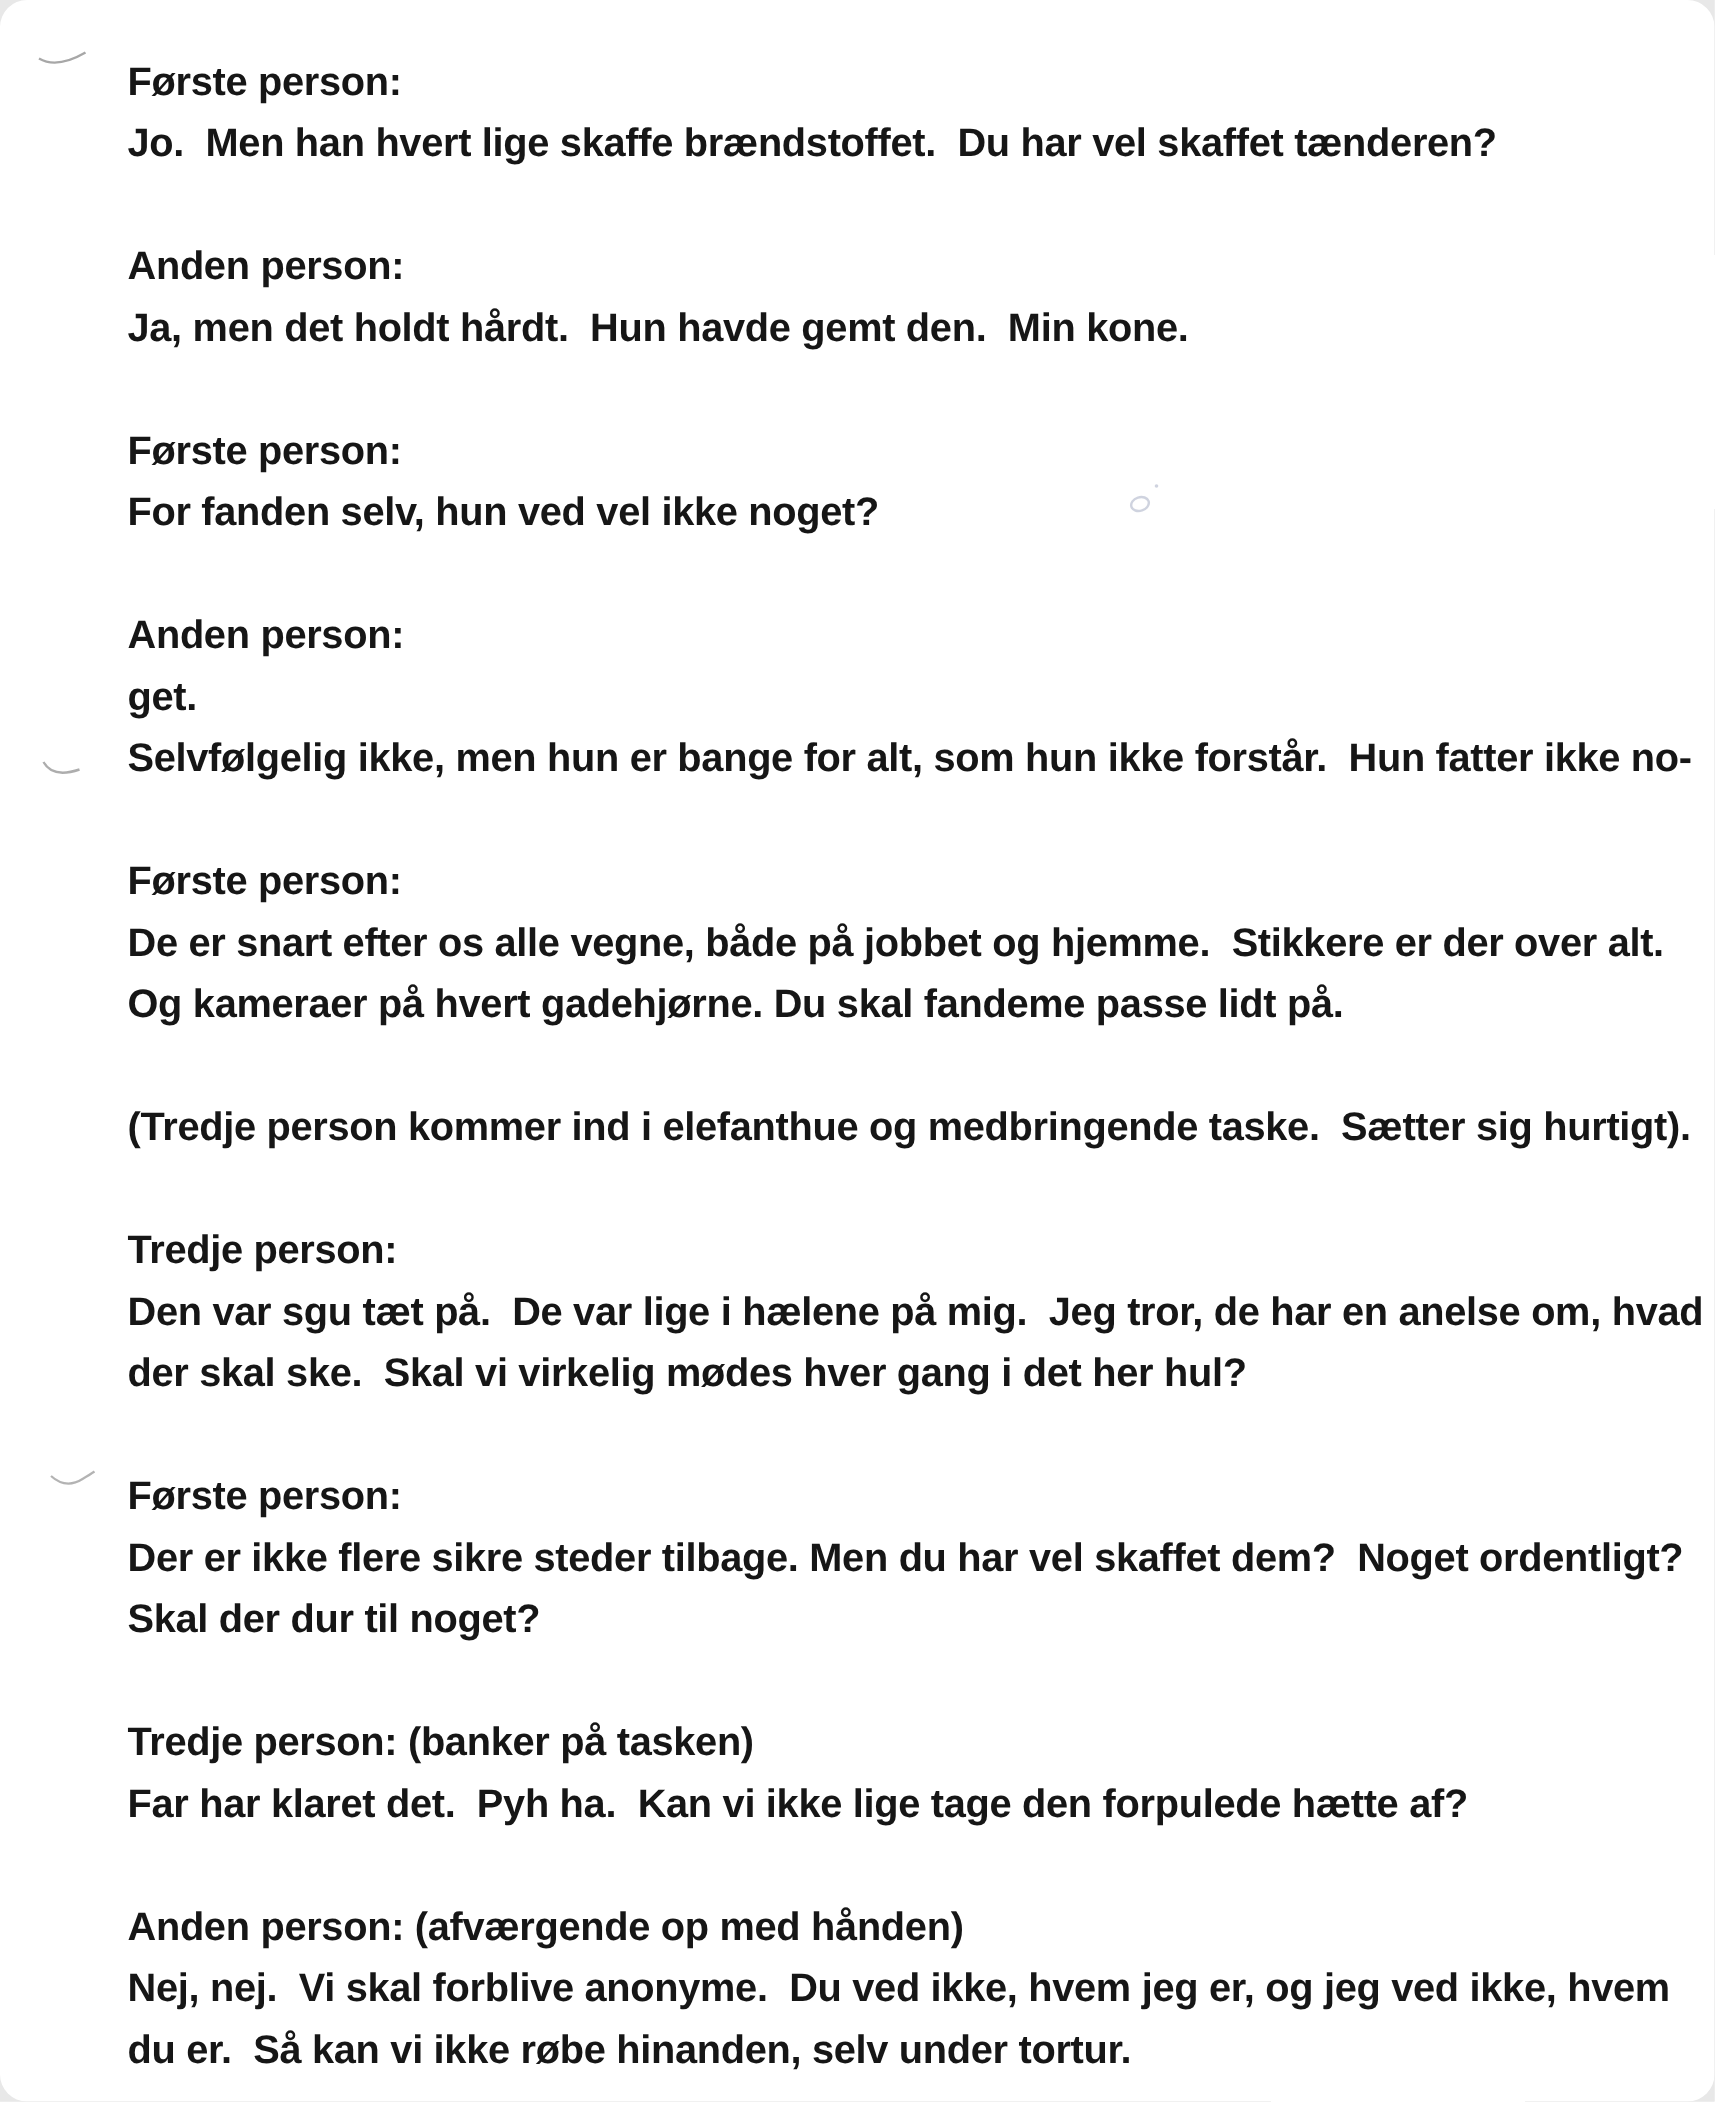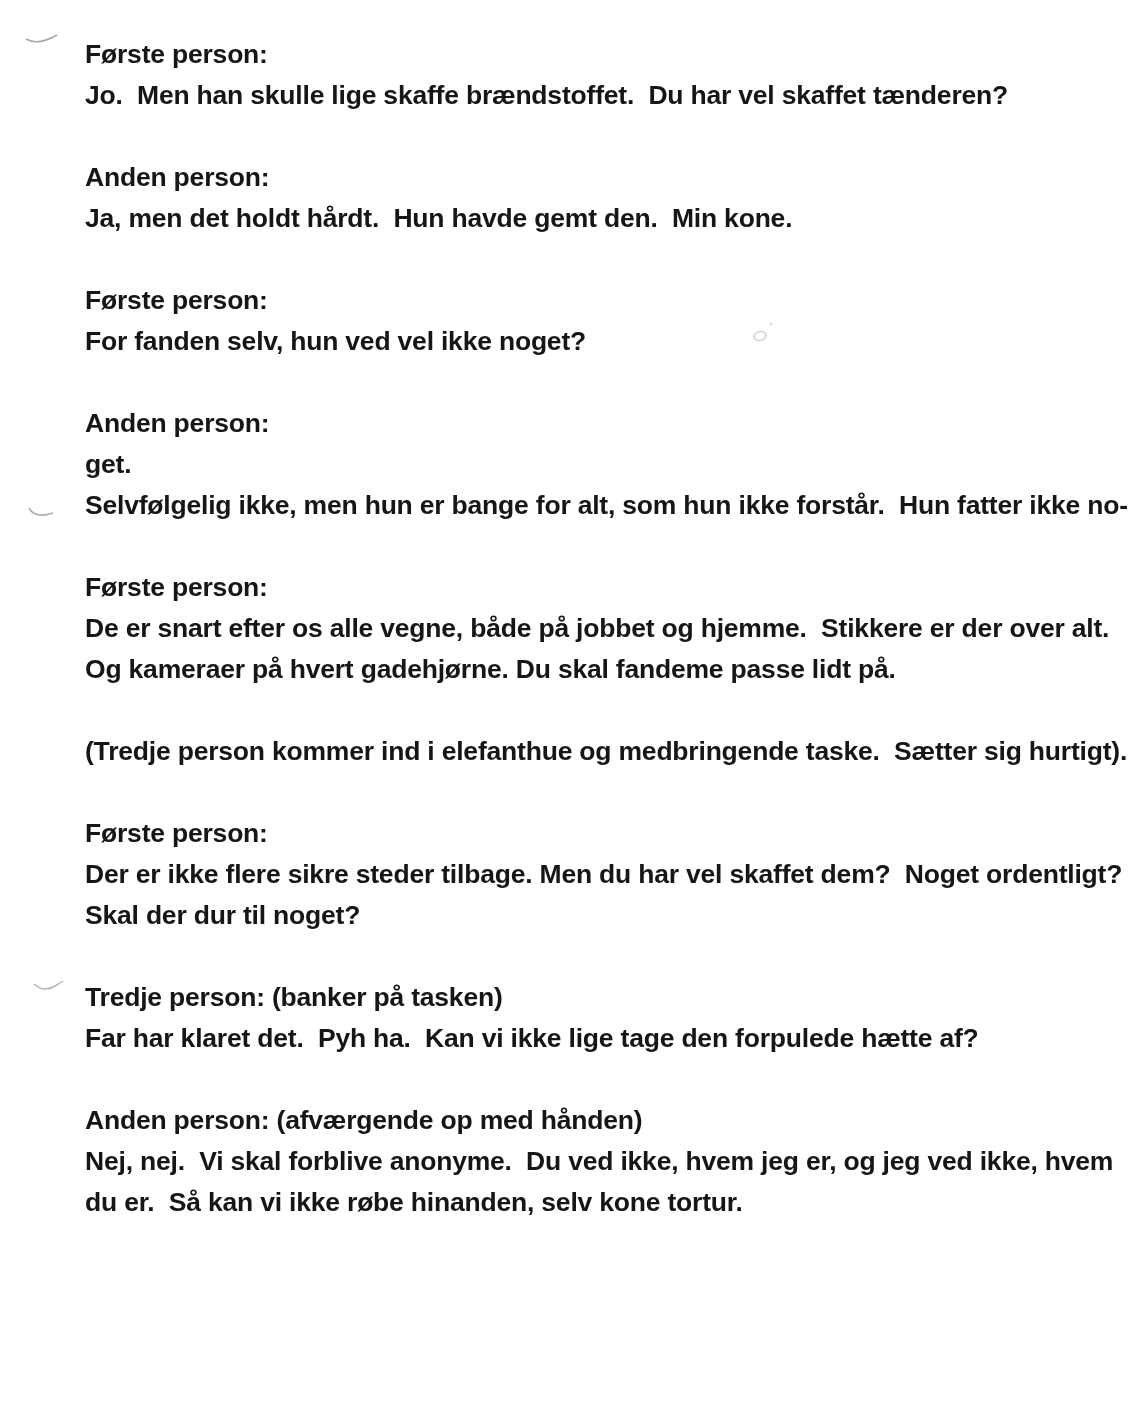--- a/index.html
+++ b/index.html
@@ -8,20 +8,21 @@
     background: #e8e8e8;
   }
   .page {
     position: relative;
     width: 1143px;
     height: 1401px;
     background: #ffffff;
     overflow: hidden;
     font-family: "Liberation Sans", sans-serif;
     color: #161616;
+    border-radius: 18px;
   }
   .content {
     position: absolute;
     top: 34px;
     left: 85px;
     right: 36px;
   }
   .block {
     margin: 0 0 41px 0;
   }
@@ -59,21 +60,21 @@
   </svg>
 
   <svg class="artifact" style="left:748px; top:320px;" width="30" height="26">
     <ellipse cx="12" cy="16" rx="6" ry="4.5" fill="none" stroke="#a8aec4" stroke-width="1.6" opacity="0.55" transform="rotate(-18 12 16)"></ellipse>
     <circle cx="23" cy="4" r="1.2" fill="#a8aec4" opacity="0.55"></circle>
   </svg>
 
   <div class="content" id="blocks-root">
     <div class="block">
       <div class="speaker">Første person:</div>
-    <div class="line">Jo.  Men han skulle lige skaffe brændstoffet.  Du har vel skaffet tænderen?</div>
+    <div class="line">Jo.  Men han hvert lige skaffe brændstoffet.  Du har vel skaffet tænderen?</div>
       </div>
 
     <div class="block">
       <div class="speaker">Anden person:</div>
     <div class="line">Ja, men det holdt hårdt.  Hun havde gemt den.  Min kone.</div>
       </div>
 
     <div class="block">
       <div class="speaker">Første person:</div>
     <div class="line">For fanden selv, hun ved vel ikke noget?</div>
@@ -89,32 +90,37 @@
       <div class="speaker">Første person:</div>
     <div class="line">De er snart efter os alle vegne, både på jobbet og hjemme.  Stikkere er der over alt.</div>
         <div class="line">Og kameraer på hvert gadehjørne. Du skal fandeme passe lidt på.</div>
       </div>
 
     <div class="block">
 
     <div class="line">(Tredje person kommer ind i elefanthue og medbringende taske.  Sætter sig hurtigt).</div>
       </div>
 
+    <div class="block">
+      <div class="speaker">Tredje person:</div>
+    <div class="line">Den var sgu tæt på.  De var lige i hælene på mig.  Jeg tror, de har en anelse om, hvad</div>
+        <div class="line">der skal ske.  Skal vi virkelig mødes hver gang i det her hul?</div>
+      </div>
 
     <div class="block">
       <div class="speaker">Første person:</div>
     <div class="line">Der er ikke flere sikre steder tilbage. Men du har vel skaffet dem?  Noget ordentligt?</div>
         <div class="line">Skal der dur til noget?</div>
       </div>
 
     <div class="block">
       <div class="speaker">Tredje person: (banker på tasken)</div>
     <div class="line">Far har klaret det.  Pyh ha.  Kan vi ikke lige tage den forpulede hætte af?</div>
       </div>
 
     <div class="block">
       <div class="speaker">Anden person: (afværgende op med hånden)</div>
     <div class="line">Nej, nej.  Vi skal forblive anonyme.  Du ved ikke, hvem jeg er, og jeg ved ikke, hvem</div>
-        <div class="line">du er.  Så kan vi ikke røbe hinanden, selv kone tortur.</div>
+        <div class="line">du er.  Så kan vi ikke røbe hinanden, selv under tortur.</div>
       </div>
   </div>
 
 </div>
 
 </body></html>

